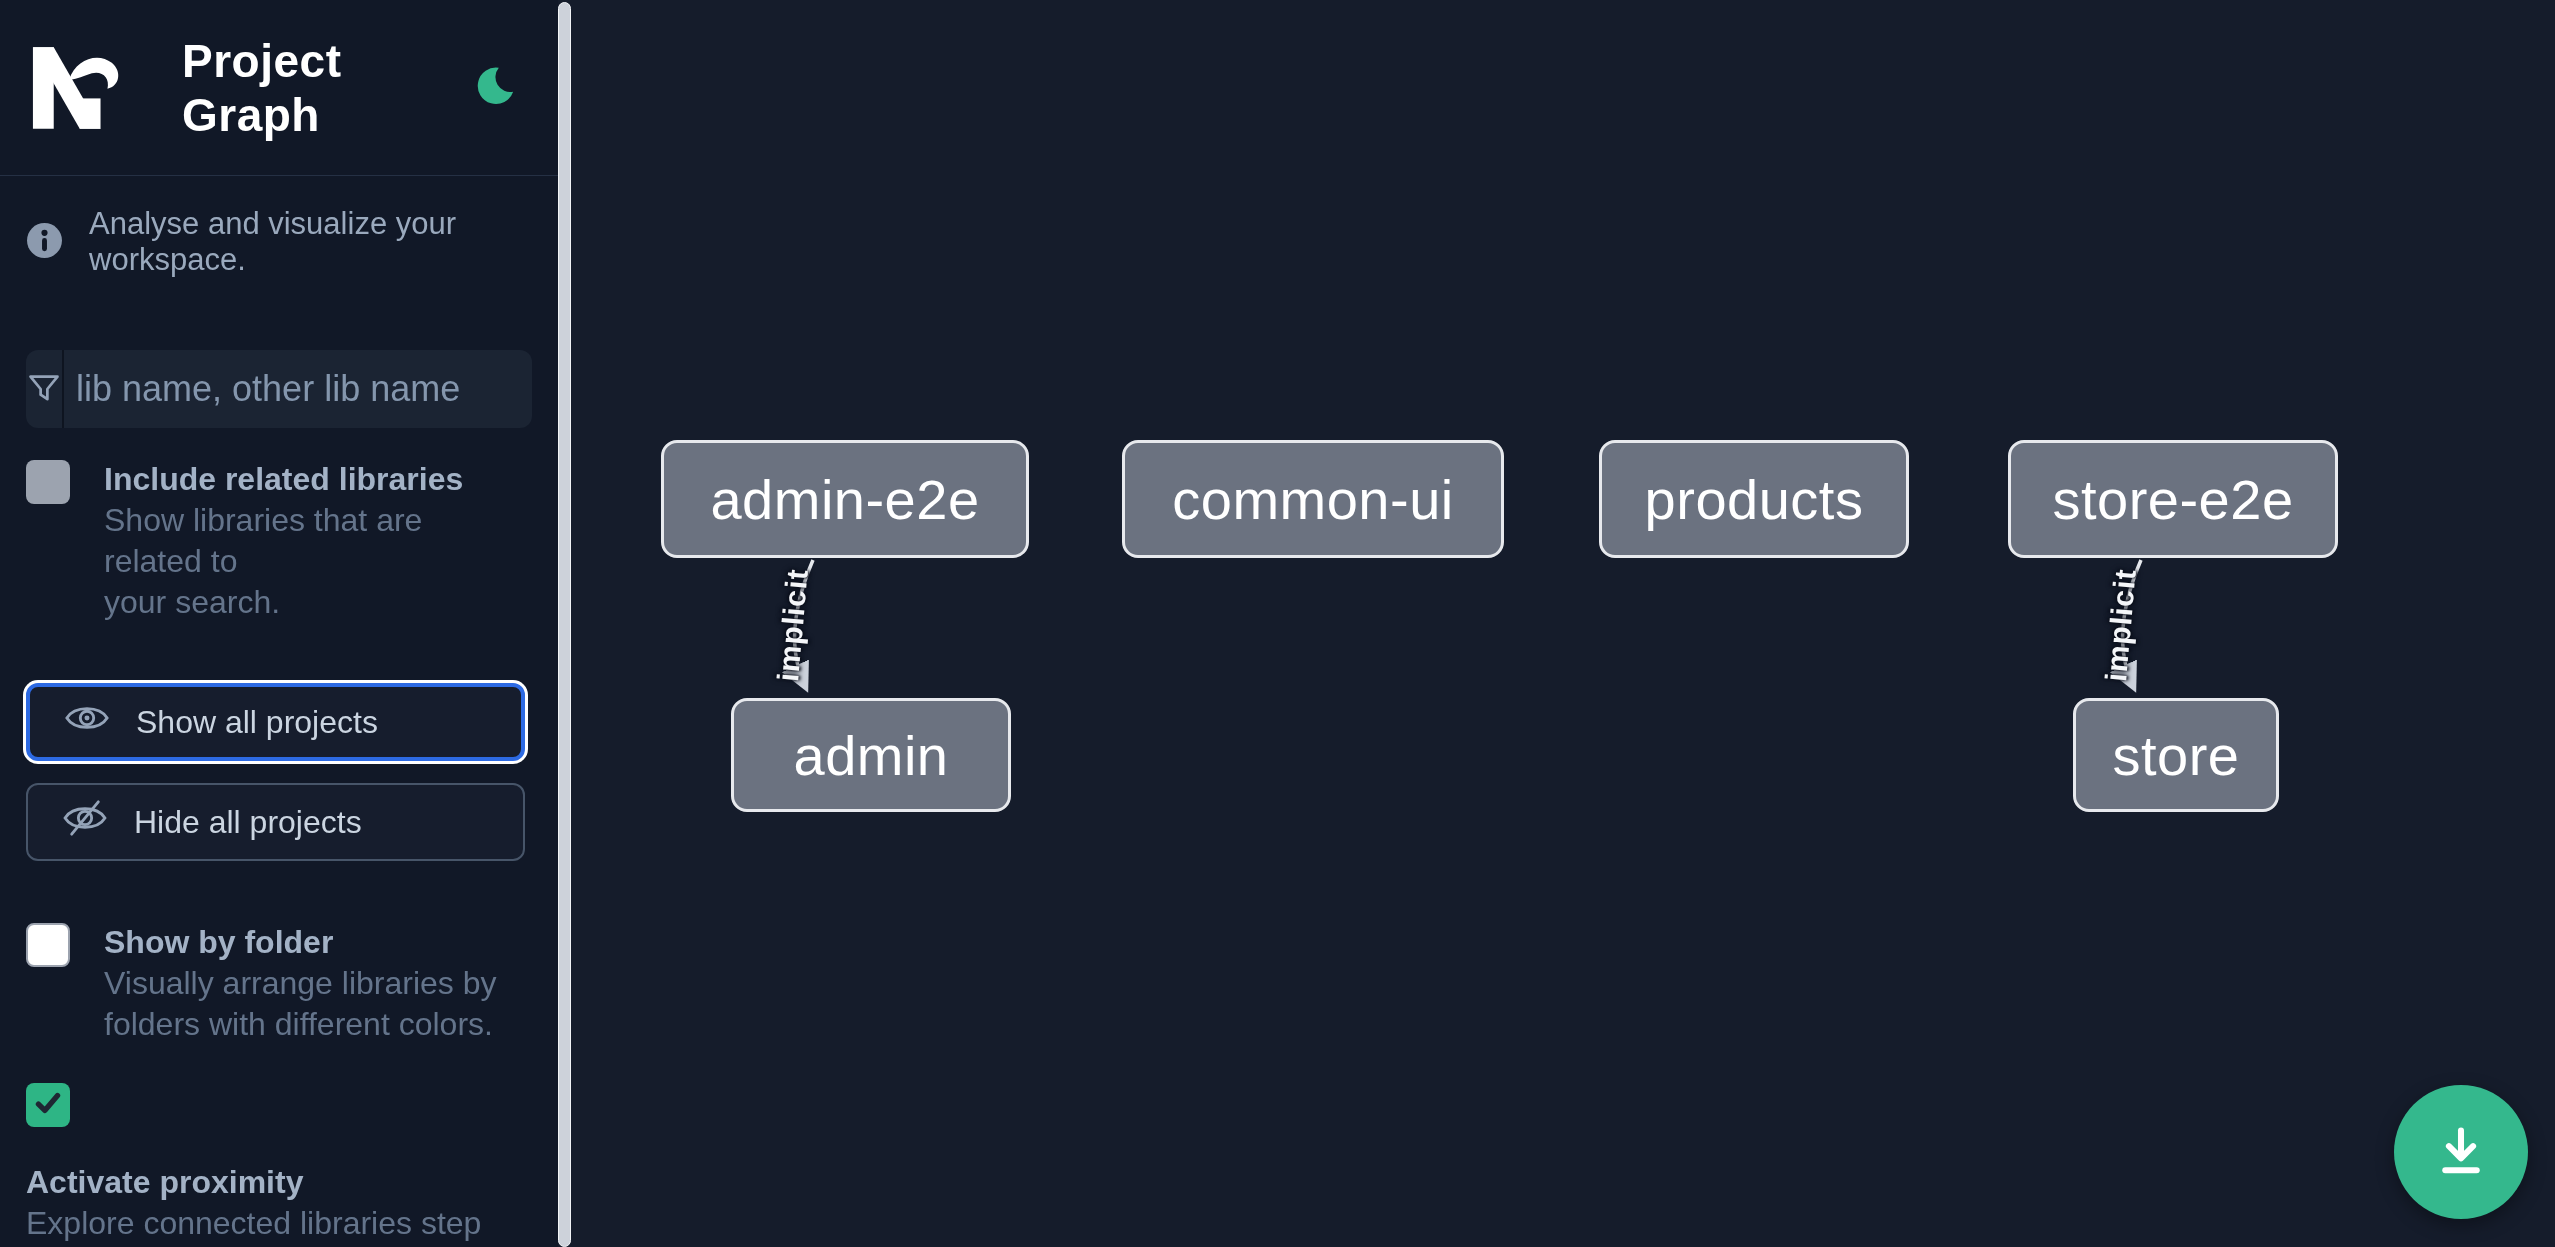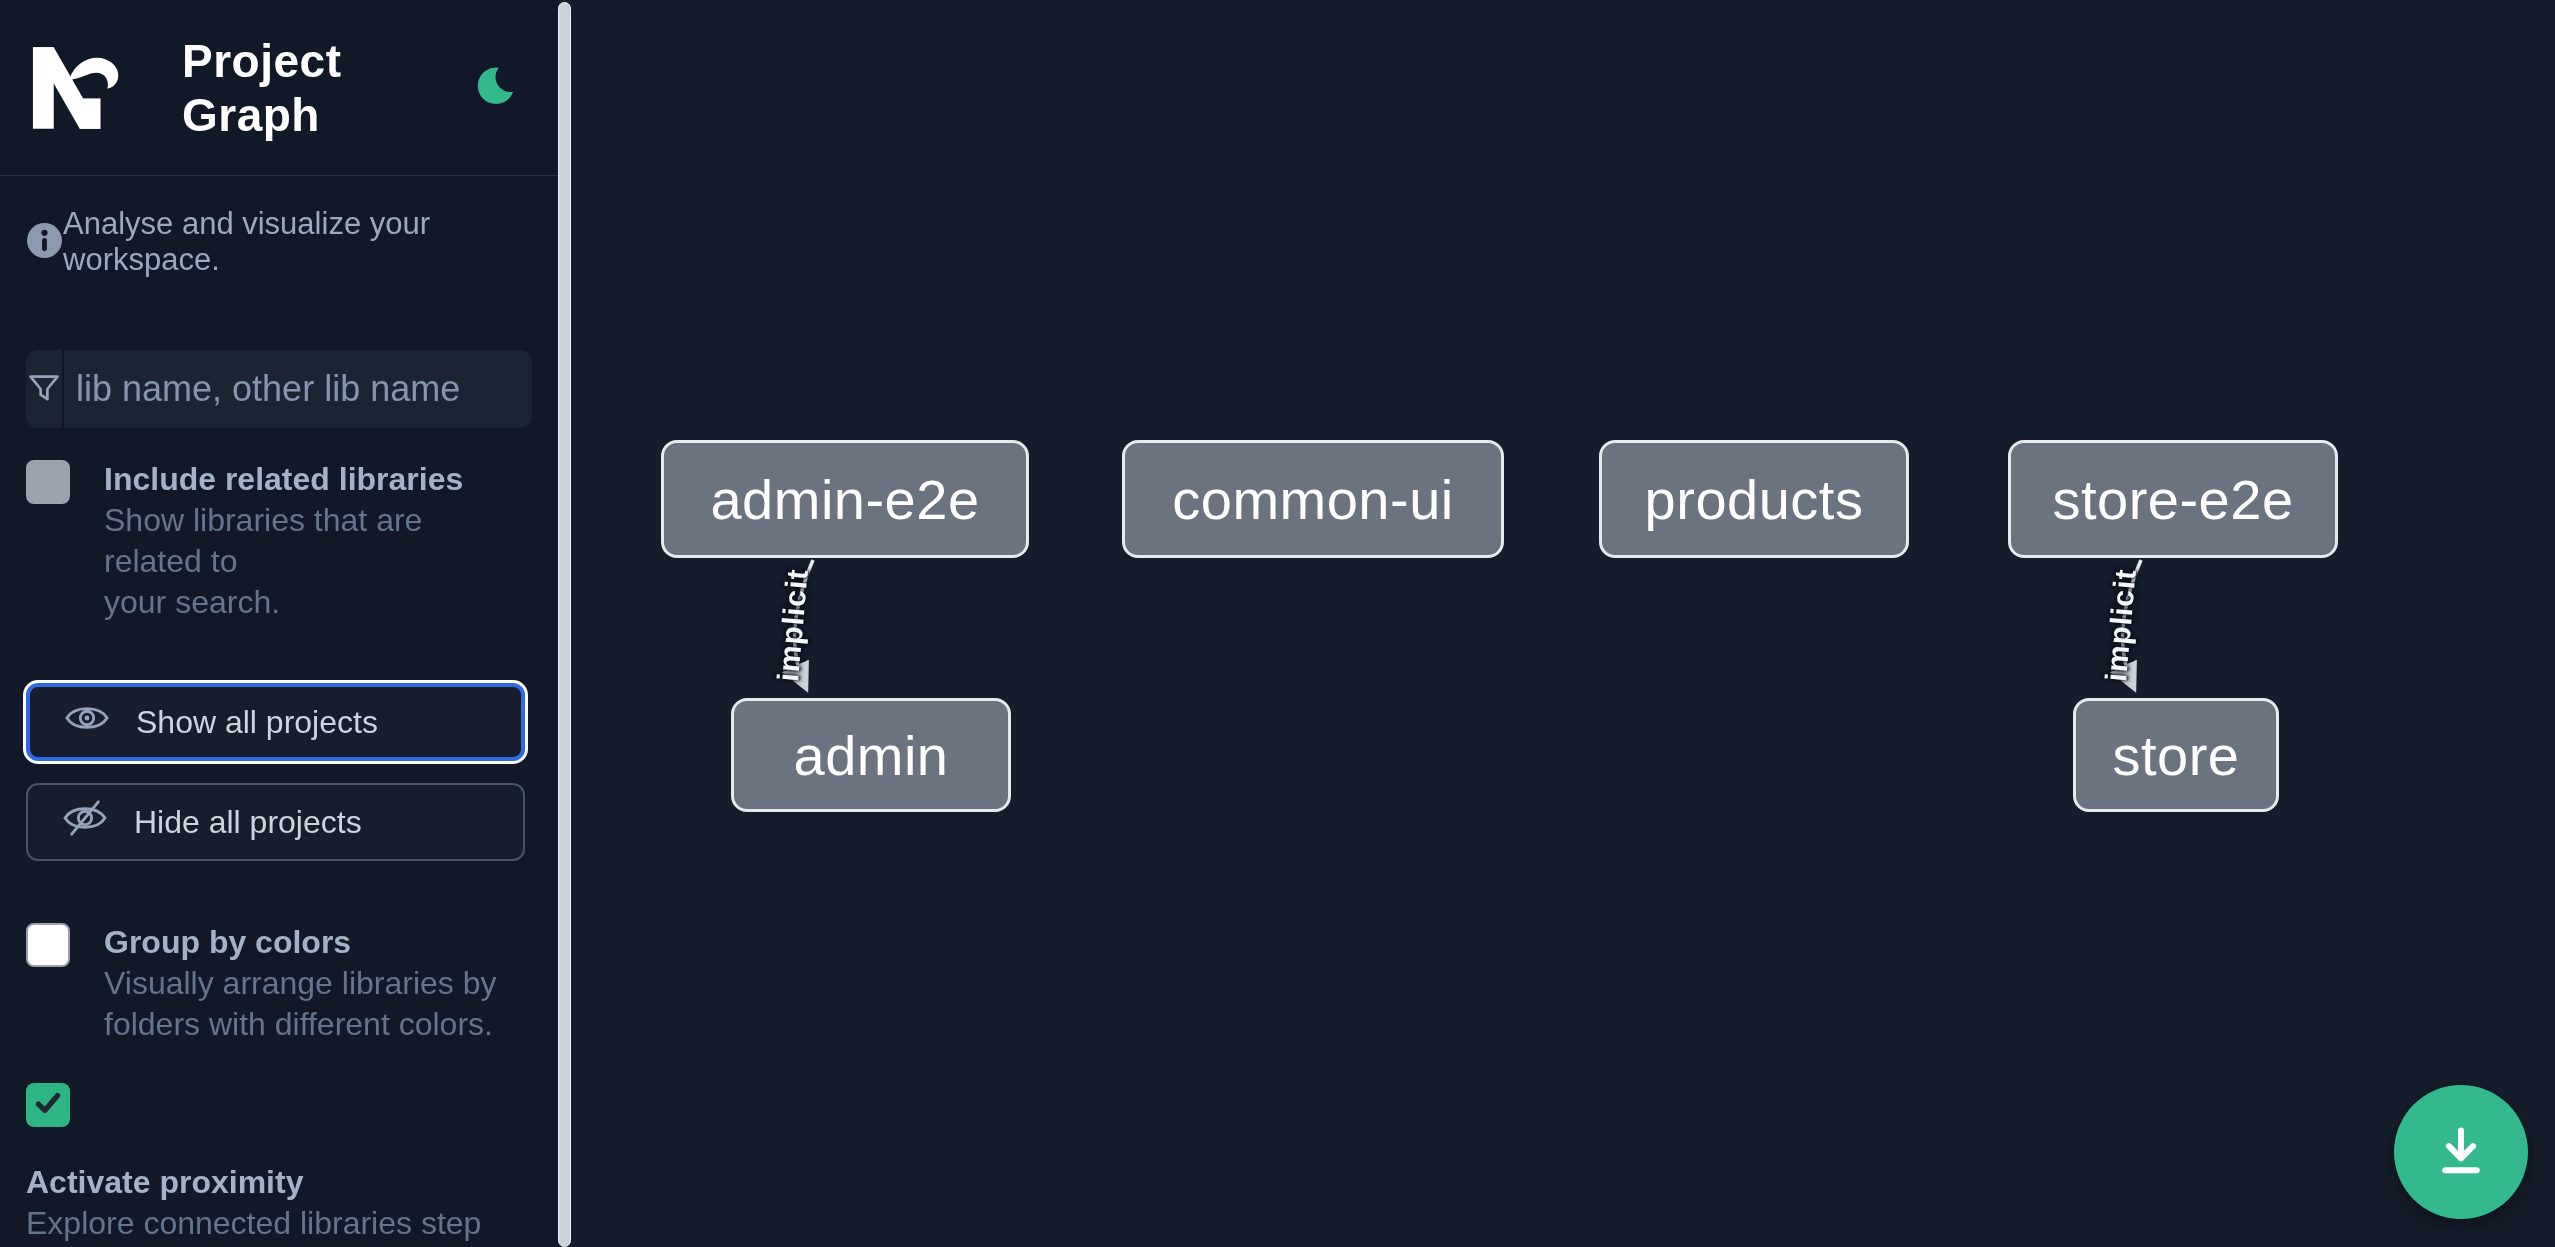--- a/index.html
+++ b/index.html
@@ -6,21 +6,21 @@
   html,body { width:2555px; height:1247px; overflow:hidden; }
   body { font-family:"Liberation Sans", sans-serif; background:#151c2b; position:relative; }
 
   
   .sidebar { position:absolute; left:0; top:0; width:558px; height:1247px; background:#111827; z-index:2; }
   .sb-header { height:176px; display:flex; align-items:center; padding:0 40px 0 26px; border-bottom:1px solid #253044; }
   .logo { width:104px; height:90px; flex:0 0 auto; }
   .title { color:#ffffff; font-size:46px; font-weight:700; letter-spacing:0.5px; margin-left:52px; }
   .theme-toggle { margin-left:auto; background:none; border:none; cursor:pointer; width:52px; height:52px; display:flex; align-items:center; justify-content:center; }
 
-  .info-row { display:flex; align-items:center; padding:0 26px; margin-top:30px; }
+  .info-row { display:flex; align-items:center; gap:26px; padding:0 26px; margin-top:30px; }
   .info-row .tagline { color:#9aa9bd; font-size:31px; }
 
   .search-box { margin:72px 26px 0 26px; height:78px; background:#1b2433; border-radius:12px; display:flex; align-items:stretch; overflow:hidden; }
   .funnel-cell { width:74px; display:flex; align-items:center; justify-content:center; border-right:2px solid #0e1420; }
   .search-box input { flex:1; background:transparent; border:none; outline:none; color:#e2e8f0; font-size:36px; padding:0 12px; font-family:"Liberation Sans", sans-serif; }
   .search-box input::placeholder { color:#8496ad; }
 
   .opt-row { display:flex; align-items:flex-start; gap:34px; padding:0 30px 0 26px; }
   .opt-include { margin-top:30px; }
   .opt-group { margin-top:60px; }
@@ -133,21 +133,21 @@
           <circle cx="24" cy="20" r="7"></circle>
           <line x1="38" y1="3" x2="10" y2="37" stroke-linecap="round"></line>
         </svg>
       </span>
       <span>Hide all projects</span>
     </button>
 
     <div class="opt-row opt-group">
       <span class="checkbox cb-white"></span>
       <div>
-        <div class="opt-label">Group by colors</div>
+        <div class="opt-label">Show by folder</div>
         <div class="opt-desc">
           <div>Visually arrange libraries by</div>
           <div>folders with different colors.</div>
         </div>
       </div>
     </div>
 
     <div class="opt-row opt-prox">
       <span class="checkbox cb-green">
         <span>

